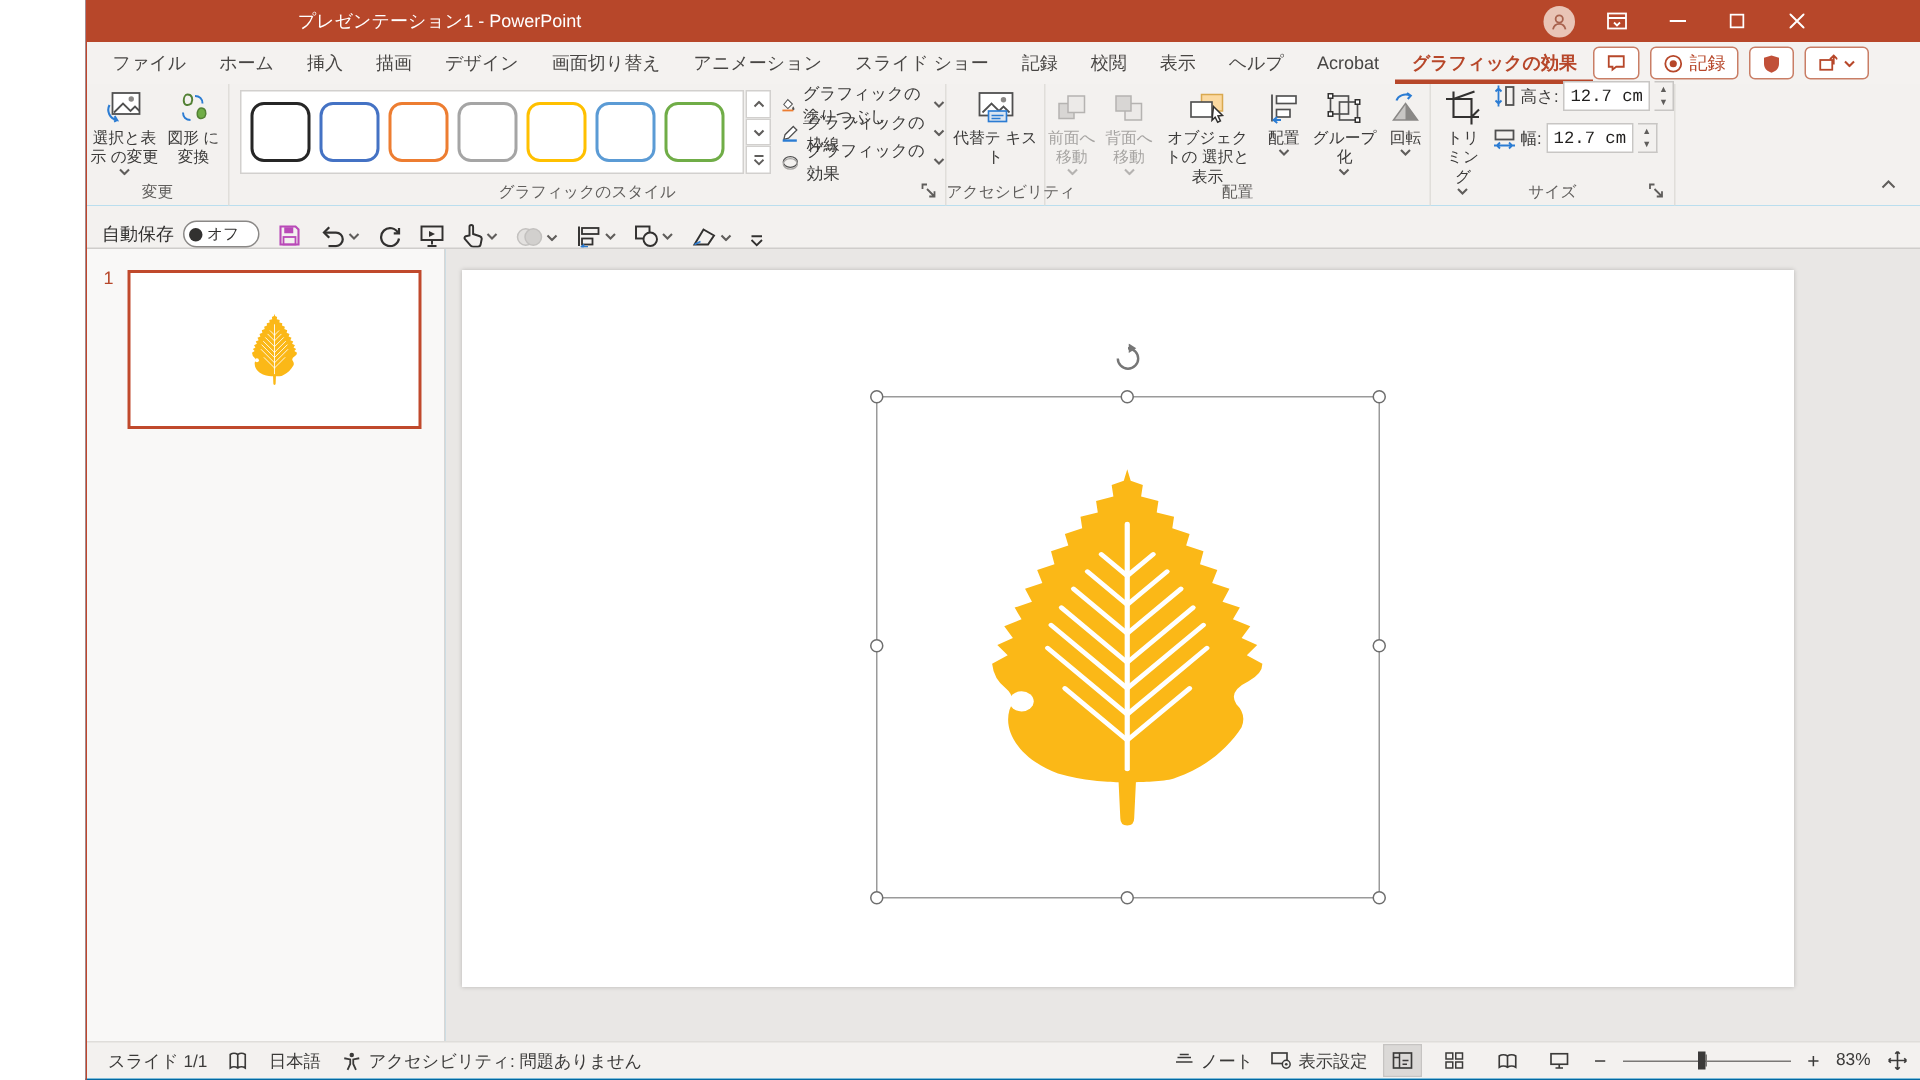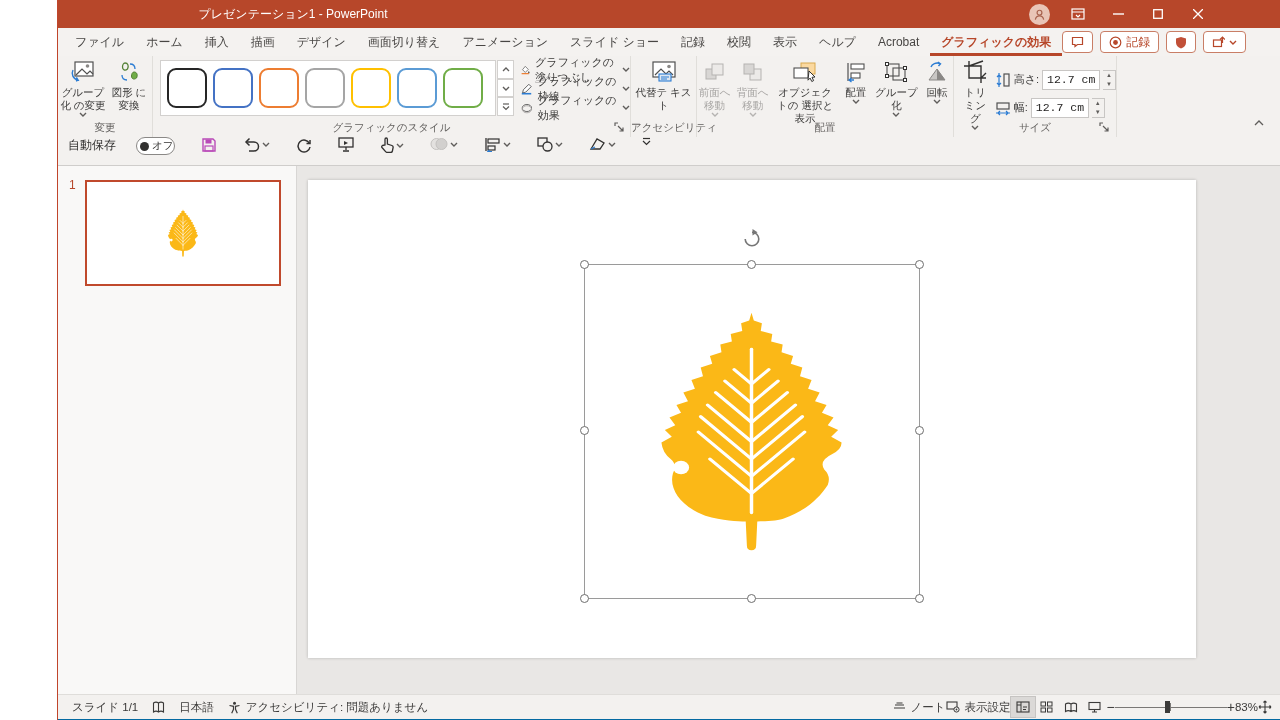--- a/index.html
+++ b/index.html
@@ -36,38 +36,38 @@
   .style-menus{position:absolute;left:368px;top:5px;display:flex;flex-direction:column;gap:2px}
   .menu-row{display:flex;align-items:center;gap:5px;font-size:11px;color:#3b3a39;cursor:pointer;height:17px}
   .launcher{position:absolute;bottom:3px;width:12px;height:12px;cursor:pointer}
   .biglabel{width:60px;white-space:normal}
   .spin-row{display:flex;align-items:center;gap:3px;height:22px;margin:3px 0}
   .spin-label{font-size:11px;color:#3b3a39;white-space:nowrap}
   .size-input{width:58px;height:20px;border:1px solid #c8c6c4;font-size:11.5px;font-family:Liberation Mono, monospace;padding:0 4px;box-sizing:border-box;background:#fff;color:#201f1e}
   .spinner{display:flex;flex-direction:column;width:13px;height:20px;border:1px solid #c8c6c4;border-left:none;box-sizing:border-box}
   .spinner span{flex:1;display:flex;align-items:center;justify-content:center;font-size:6px;color:#5f5d5b;cursor:pointer;line-height:1}
   
-  .qat{height:28px;background:#f3f1ef;border-bottom:1px solid #cfcdcb;display:flex;align-items:flex-start;padding-left:10px;gap:26px;flex:none;font-size:12px;color:#323130}
-  .toggle{display:flex;align-items:center;gap:3px;border:1px solid #8a8886;border-radius:9px;height:16px;padding:0 0 0 3px;font-size:10.5px;color:#323130;cursor:pointer;background:#fff}
+  .qat{height:28px;background:#f3f1ef;border-bottom:1px solid #cfcdcb;display:flex;align-items:flex-end;padding-left:10px;gap:12px;flex:none;font-size:12px;color:#323130}
+  .toggle{display:flex;align-items:center;gap:3px;border:1px solid #8a8886;border-radius:9px;height:16px;padding:0 12px 0 3px;font-size:10.5px;color:#323130;cursor:pointer;background:#fff}
   .dot{width:9px;height:9px;border-radius:50%;background:#323130}
   .qicon{display:flex;align-items:center;gap:2px;cursor:pointer}
   
   .content{flex:1;display:flex;min-height:0}
   .thumbs{width:238px;background:#f9f8f7;border-right:1px solid #d8d6d4;position:relative;flex:none}
   .slide-num{position:absolute;left:11px;top:12px;font-size:12px;color:#b7472a}
   .thumb{position:absolute;left:27px;top:14px;width:196px;height:106px;background:#fff;border:2px solid #c0492c;box-sizing:border-box;cursor:pointer}
   .editing{flex:1;background:#e9e7e5;position:relative}
   .slide{position:absolute;left:11px;top:14px;width:888px;height:478px;background:#fff;box-shadow:0 0 3px rgba(0,0,0,.22)}
   .selbox{position:absolute;left:287px;top:98px;width:334px;height:333px;border:1px solid #9a9a9a}
   .handle{position:absolute;width:9px;height:9px;border-radius:50%;background:#fff;border:1.5px solid #6e6e6e;box-sizing:border-box;cursor:pointer}
   .rotate-h{position:absolute;left:157px;top:-36px;width:20px;height:20px;cursor:pointer}
   
   .statusbar{height:24px;background:#f3f1ef;border-top:1px solid #dfddda;display:flex;align-items:center;font-size:11.5px;color:#3b3a39;flex:none;padding:0 8px 0 14px;gap:14px}
   .sb-item{display:flex;align-items:center;gap:5px;cursor:pointer;white-space:nowrap}
-  .sb-right{margin-left:auto;display:flex;}
+  .sb-right{margin-left:auto;display:flex;gap:11px}
   .viewbtn{width:24px;height:20px;display:flex;align-items:center;justify-content:center;cursor:pointer}
   .viewbtn.active{background:#dbd9d7;outline:1px solid #c6c4c2}
   .zoom-track{position:relative;width:112px;height:20px;cursor:pointer}
   .zoom-track .line{position:absolute;left:0;right:0;top:9.5px;height:1.5px;background:#7a7876}
   .zoom-track .mid{position:absolute;left:55px;top:6px;width:1.5px;height:8px;background:#7a7876}
   .zoom-track .thumbz{position:absolute;left:50px;top:4px;width:5px;height:12px;background:#3b3a39}
   svg{display:block}
 </style>
 </head>
 <body>
@@ -178,21 +178,21 @@
     <div class="rgroup" style="width:95px;display:flex;justify-content:center;gap:2px">
       <div class="rbtn" style="width:46px">
         <span class="ricon">
           <svg width="26" height="24" viewBox="0 0 26 24">
               <rect x="5" y="2" width="18" height="14" fill="#fff" stroke="#505050" stroke-width="1.2"></rect>
               <circle cx="17.5" cy="6" r="1.8" fill="#8a8886"></circle>
               <path d="M6 15l6-6 5 5 3-3 3 3" fill="none" stroke="#505050" stroke-width="1.2"></path>
               <path d="M3 10c-2 4 0 9 5 10l-1.6-2.6M8 20l-2 1" fill="none" stroke="#2b7cd3" stroke-width="1.4"></path>
             </svg>
         </span>
-        <span>グループ化 の変更</span>
+        <span>選択と表示 の変更</span>
         <svg class="chv" viewBox="0 0 8 5">
             <path d="M1 1l3 3 3-3"></path>
           </svg>
       </div>
       <div class="rbtn" style="width:42px">
         <span class="ricon">
           <svg width="24" height="24" viewBox="0 0 24 24">
               <path d="M8 3c3 0 4 3 2.5 6C8 11 5.5 10 5.5 7 5.5 5 6.5 3 8 3z" fill="none" stroke="#538135" stroke-width="1.3"></path>
               <path d="M17 12c3 0 4 3 2.5 6-2.5 2-5 1-5-2 0-2 1-4 2.5-4z" fill="#70ad47" stroke="#538135" stroke-width="1"></path>
               <path d="M13 4c3 0 5 2 5 5M10 20c-3 0-5-2-5-5" fill="none" stroke="#2b7cd3" stroke-width="1.3"></path>
@@ -374,21 +374,21 @@
         <span class="ricon">
           <svg width="24" height="24" viewBox="0 0 24 24">
               <path d="M6 1v17h17M1 6h17V23M6 6l14-5M18 18l5-5" fill="none" stroke="#323130" stroke-width="1.4"></path>
             </svg>
         </span>
         <span>トリミング</span>
         <svg class="chv" viewBox="0 0 8 5">
             <path d="M1 1l3 3 3-3"></path>
           </svg>
       </div>
-      <div style="display:flex;flex-direction:column;justify-content:center;margin-top:-6px">
+      <div style="display:flex;flex-direction:column;margin-top:-6px">
         <div class="spin-row">
           <svg width="16" height="16" viewBox="0 0 16 16">
               <path d="M3 1v14M3 3l-2 2m2-2l2 2M3 13l-2-2m2 2l2-2" transform="translate(1,0)" fill="none" stroke="#2b7cd3" stroke-width="1.2"></path>
               <rect x="9" y="2" width="5" height="12" fill="none" stroke="#505050" stroke-width="1.2"></rect>
             </svg>
           <span class="spin-label">高さ:</span>
           <input class="size-input" readonly="" value="12.7 cm" style="">
           <span class="spinner">
               <span>▲</span>
               <span>▼</span>

